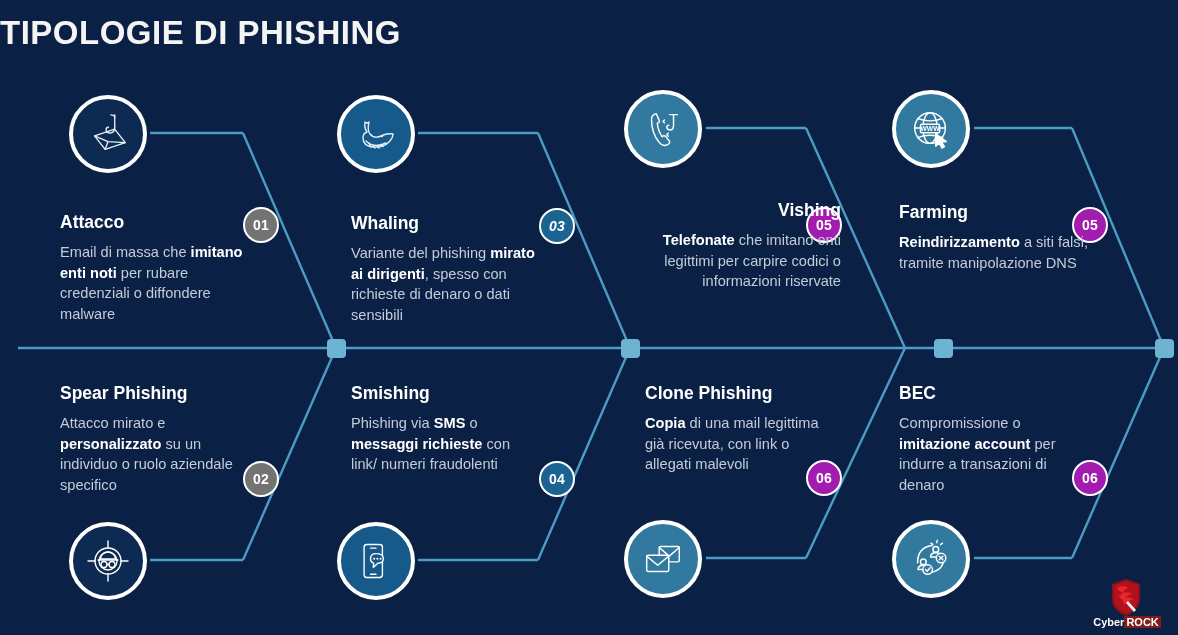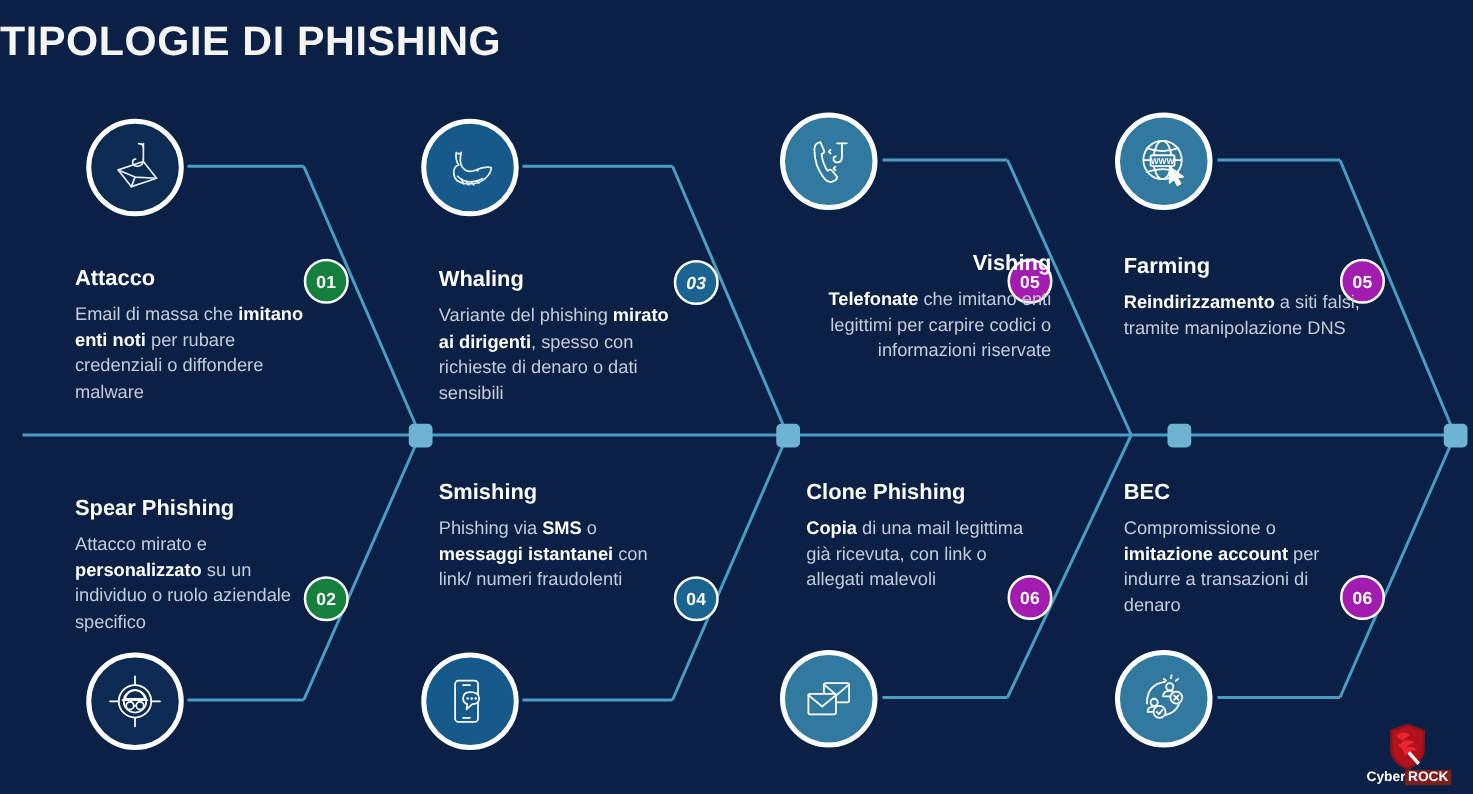--- a/index.html
+++ b/index.html
@@ -56,21 +56,21 @@
     border-radius: 50%;
     border: 2px solid #ffffff;
     display: flex;
     align-items: center;
     justify-content: center;
     font-size: 14px;
     font-weight: bold;
     color: #ffffff;
     letter-spacing: 0.3px;
   }
-  .badge.dark  { background: #15803d; }
+  .badge.dark  { background: #737373; }
   .badge.mid   { background: #1b6391; }
   .badge.light { background: #a21caf; }
 
   
   .block { position: absolute; width: 200px; }
   .block .head {
     font-size: 17.5px;
     font-weight: bold;
     color: #ffffff;
     margin-bottom: 9px;
@@ -261,33 +261,33 @@
   <div class="badge light" style="left:806px; top:207px;">05</div>
   <div class="badge light" style="left:806px; top:460px;">06</div>
   <div class="badge light" style="left:1072px; top:207px;">05</div>
   <div class="badge light" style="left:1072px; top:460px;">06</div>
 
   <div class="block" style="left:60px; top:212px; width:190px;">
     <div class="head">Attacco</div>
     <div class="body"><span>Email di massa che </span><b>imitano enti noti</b><span> per rubare credenziali o diffondere malware</span></div>
   </div>
 
-  <div class="block" style="left:60px; top:383px; width:190px;margin-top:13px;">
+  <div class="block" style="left:60px; top:383px; width:190px;">
     <div class="head">Spear Phishing</div>
     <div class="body"><span>Attacco mirato e </span><b>personalizzato</b><span> su un individuo o ruolo aziendale specifico</span></div>
   </div>
 
   <div class="block" style="left:351px; top:213px; width:196px;">
     <div class="head">Whaling</div>
     <div class="body"><span>Variante del phishing </span><b>mirato ai dirigenti</b><span>, spesso con richieste di denaro o dati sensibili</span></div>
   </div>
 
   <div class="block" style="left:351px; top:383px; width:180px;">
     <div class="head">Smishing</div>
-    <div class="body"><span>Phishing via </span><b>SMS</b><span> o </span><b>messaggi istantanei</b><span> con link/ numeri fraudolenti</span></div>
+    <div class="body"><span>Phishing via </span><b>SMS</b><span> o </span><b>messaggi richieste</b><span> con link/ numeri fraudolenti</span></div>
   </div>
 
   <div class="block" style="left:645px; top:200px; width:196px;text-align:right;">
     <div class="head">Vishing</div>
     <div class="body"><b>Telefonate</b><span> che imitano enti legittimi per carpire codici o informazioni riservate</span></div>
   </div>
 
   <div class="block" style="left:645px; top:383px; width:180px;">
     <div class="head">Clone Phishing</div>
     <div class="body"><b>Copia</b><span> di una mail legittima già ricevuta, con link o allegati malevoli</span></div>

